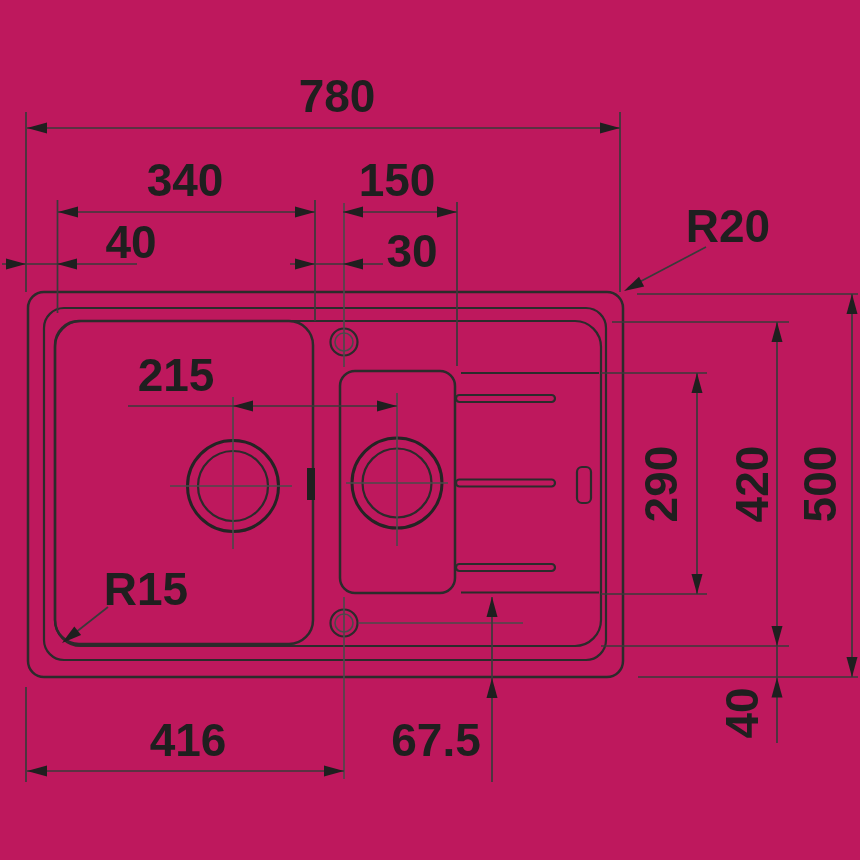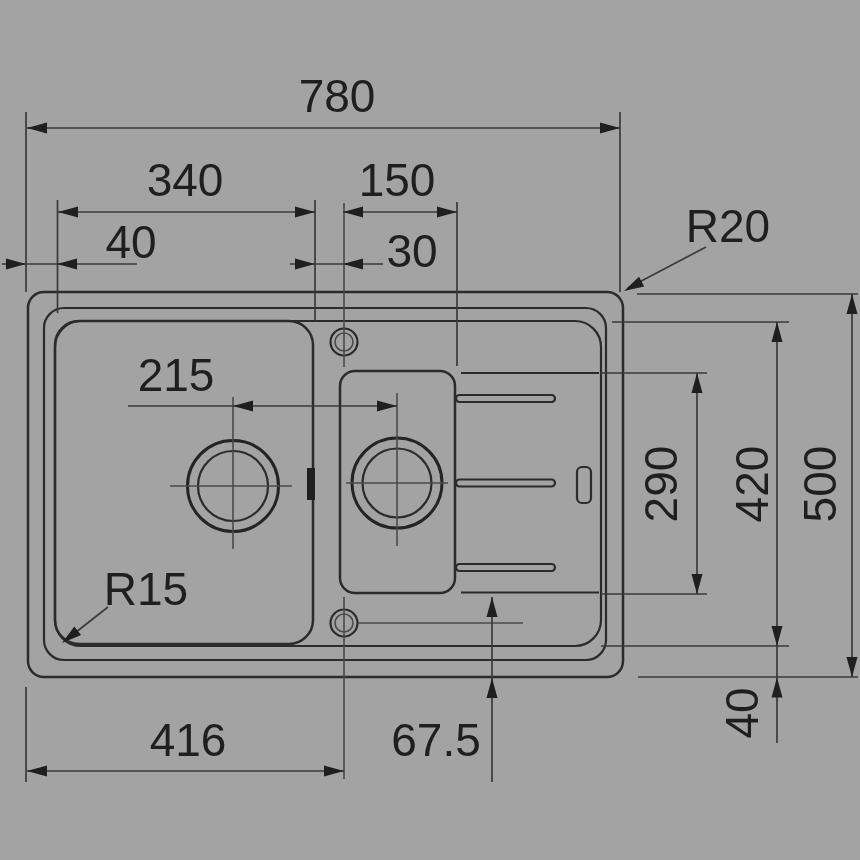--- a/index.html
+++ b/index.html
@@ -1,16 +1,16 @@
 <!DOCTYPE html>
 <html><head>
 <meta charset="utf-8">
 <style>
   html, body { margin: 0; padding: 0; background: #ffffff; }
-  .stage { width: 860px; height: 860px; background: #a3a3a3; position: relative; overflow: hidden; }
+  .stage { width: 860px; height: 860px; background: #be185d; position: relative; overflow: hidden; font-weight: bold; }
   svg { display: block; }
   .obj  { fill: none; stroke: #2b2b2b; stroke-width: 2.5px; }
   .obj-thick { fill: none; stroke: #242424; stroke-width: 3px; }
   .obj-med { fill: none; stroke: #2b2b2b; stroke-width: 2.2px; }
   .thin { fill: none; stroke: #3a3a3a; stroke-width: 1.7px; }
   .cross { fill: none; stroke: #4a4a4a; stroke-width: 1.6px; }
   .arrow { fill: #1f1f1f; stroke: none; }
   .notch { fill: #1f1f1f; stroke: none; }
   text.dim {
     font-family: "Liberation Sans", "DejaVu Sans", sans-serif;

